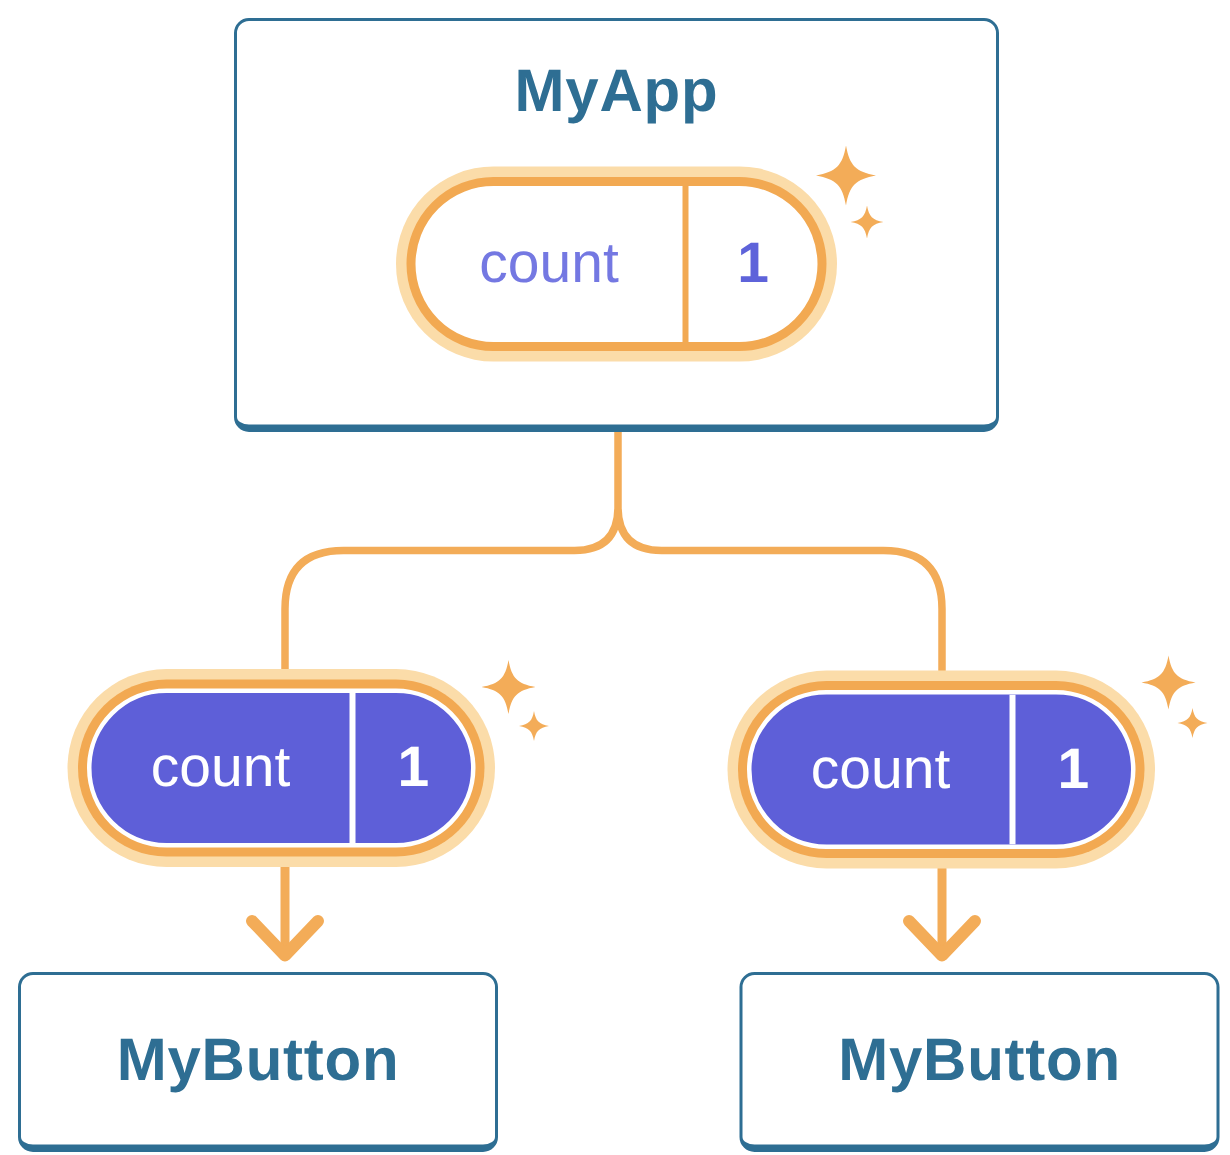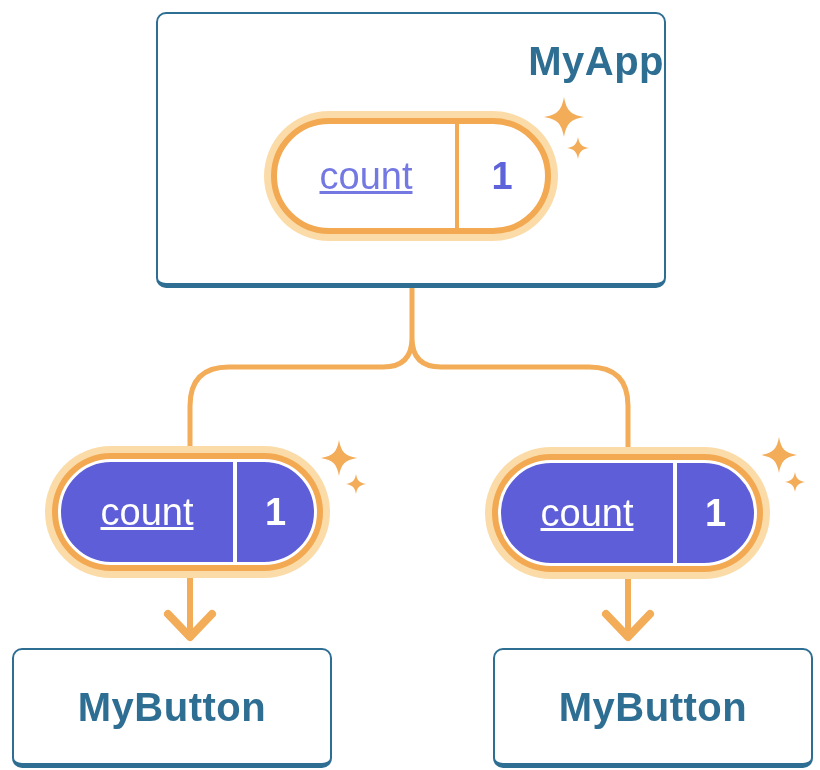--- a/index.html
+++ b/index.html
@@ -37,20 +37,21 @@
     color: #2E6E93;
     font-size: 40px;
     font-weight: 700;
     letter-spacing: 0.5px;
     line-height: 46px;
     text-align: right;
   }
   .card-root .component-title {
     position: absolute;
     left: 0; right: 0; top: 24px;
+    text-align: center;
   }
 
   .state-pill {
     position: absolute;
     box-sizing: border-box;
     display: flex;
     align-items: stretch;
     border-radius: 999px;
     overflow: hidden;
     z-index: 3;
@@ -72,21 +73,21 @@
   .pill-child-left  { left: 58px;  top: 459px; }
   .pill-child-right { left: 498px; top: 460px; }
 
   .state-name, .state-value {
     display: flex;
     align-items: center;
     justify-content: center;
     font-size: 38px;
     line-height: 1;
   }
-  .state-name  { flex: 1; text-decoration: underline; }
+  .state-name  { flex: 1; }
   .state-value { font-weight: 700; }
 
   .pill-parent .state-name  { color: #7478E2; }
   .pill-parent .state-value { color: #5E63DA; width: 86px; }
   .pill-parent .pill-divider { width: 4px; background: #F2A952; }
 
   .pill-child .state-name  { color: #ffffff; }
   .pill-child .state-value { color: #ffffff; width: 77px; }
   .pill-child .pill-divider { width: 4px; background: #ffffff; }
 </style>

